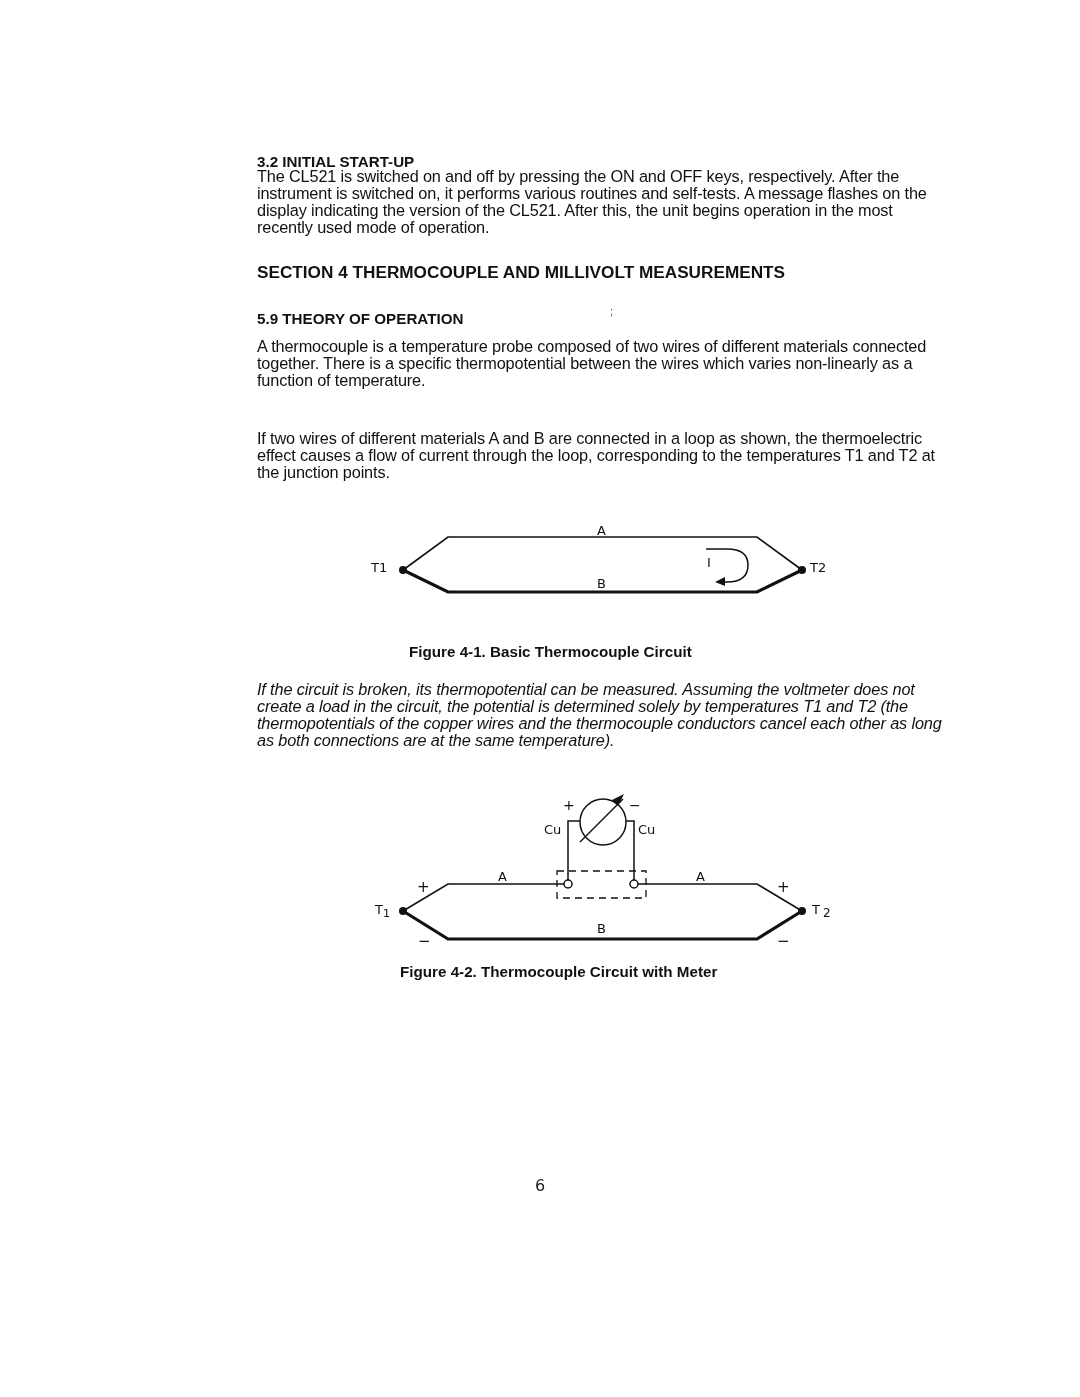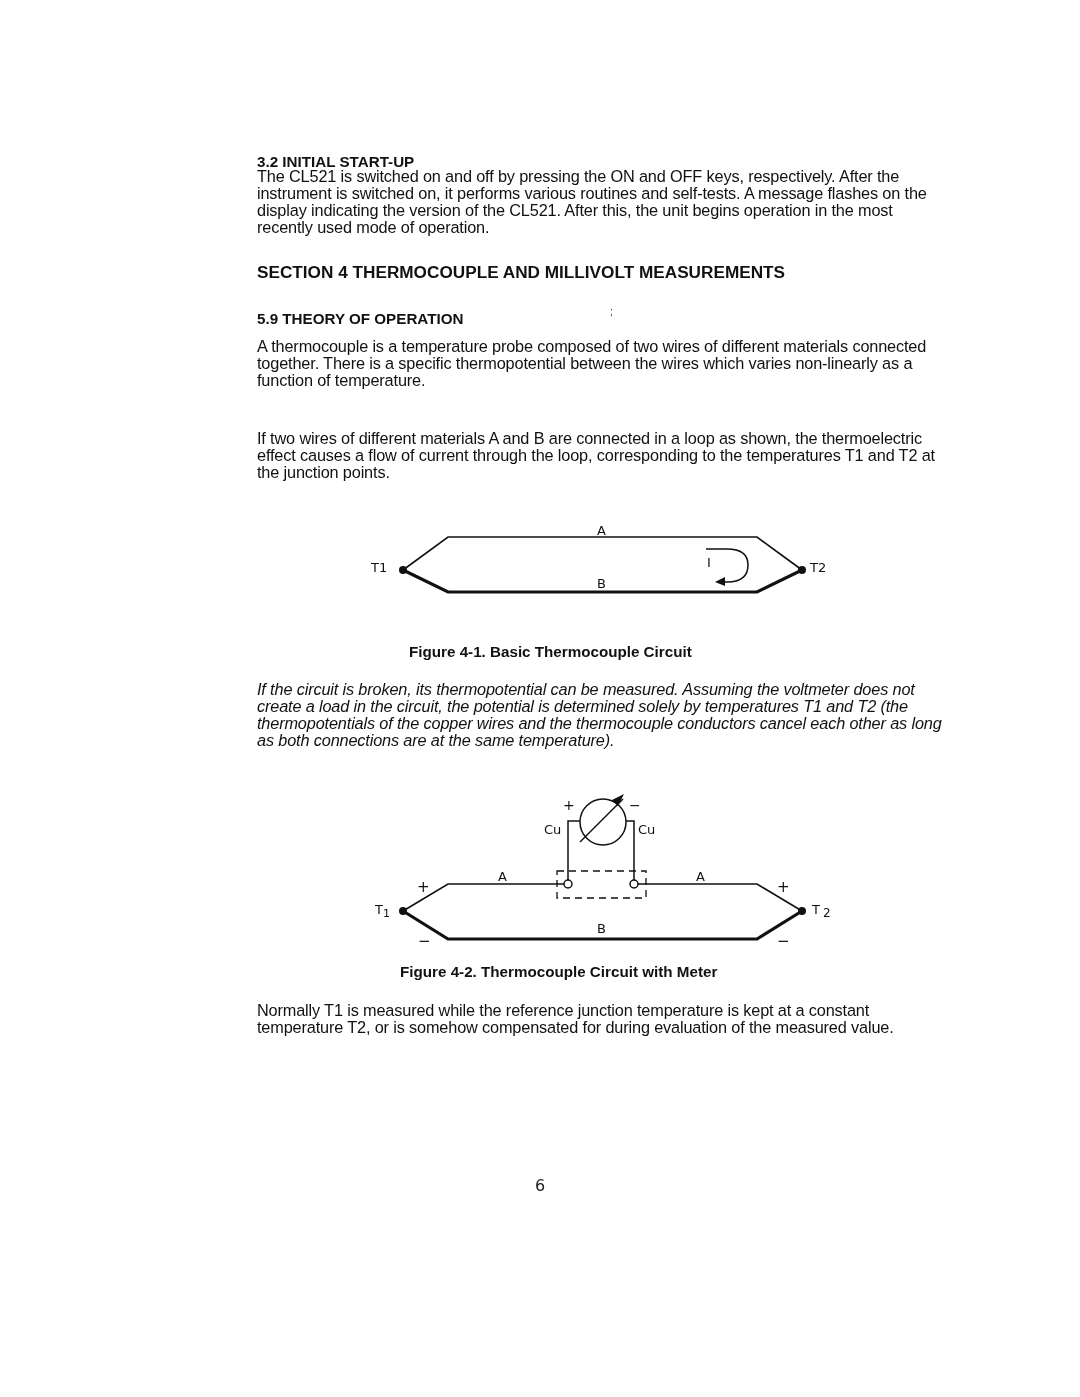--- a/index.html
+++ b/index.html
@@ -97,16 +97,15 @@
     <text x="417" y="892" font-size="15">+</text>
     <text x="418" y="946" font-size="15">−</text>
     <text x="777" y="892" font-size="15">+</text>
     <text x="777" y="946" font-size="15">−</text>
 
     <text x="375" y="914" font-size="13"><tspan>T</tspan><tspan font-size="11" dy="3">1</tspan></text>
     <text x="812" y="914" font-size="13"><tspan>T</tspan><tspan font-size="12" dx="3" dy="3">2</tspan></text>
   </svg>
   <div class="cap" style="left:400px; top:963px;">Figure 4-2.  Thermocouple Circuit with Meter</div>
 
-  <div class="txt" style="top:1002px;">Normally T1 is measured while the reference junction temperature is kept at a constant temperature T2, or is somehow compensated for during evaluation of the measured value.</div>
 
   <div class="pnum">6</div>
 </div>
 
 </body></html>

